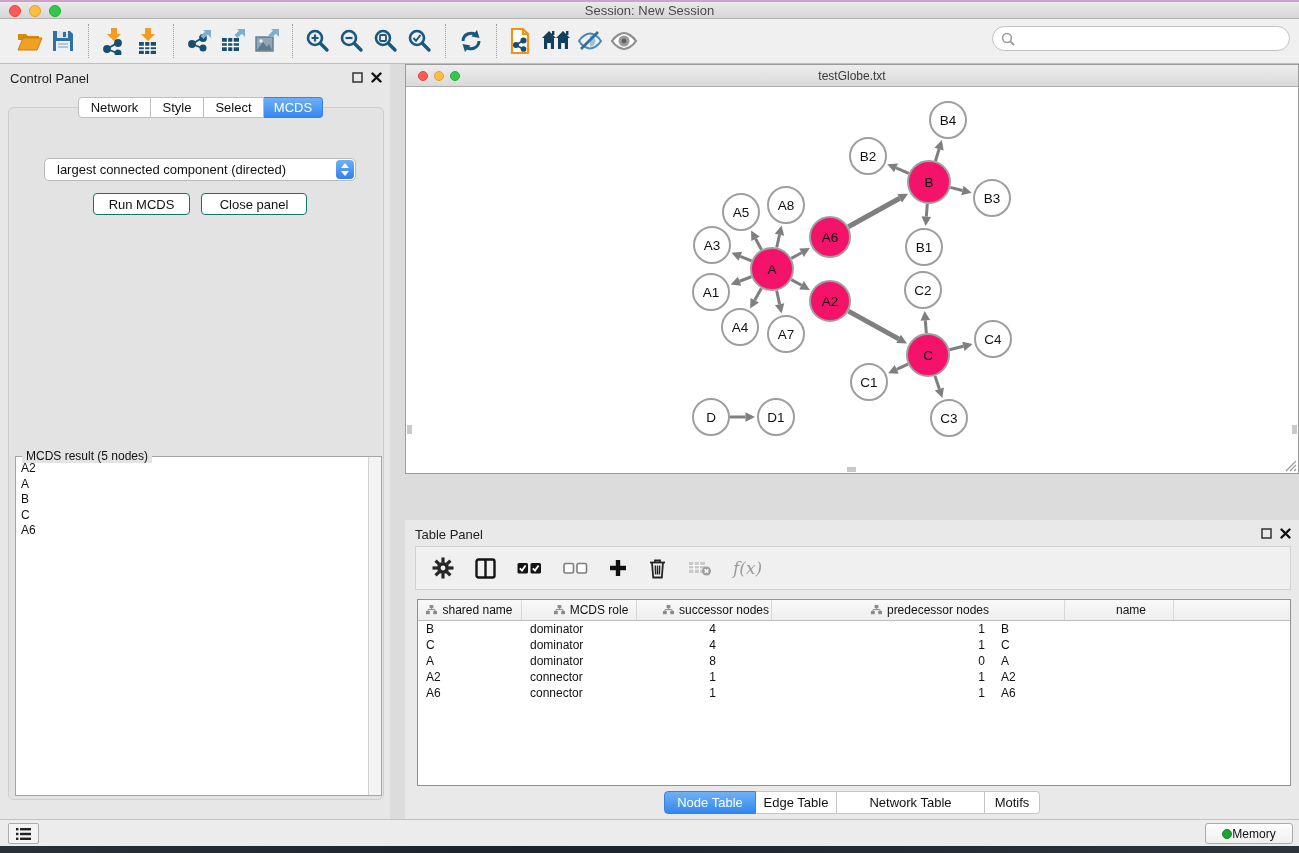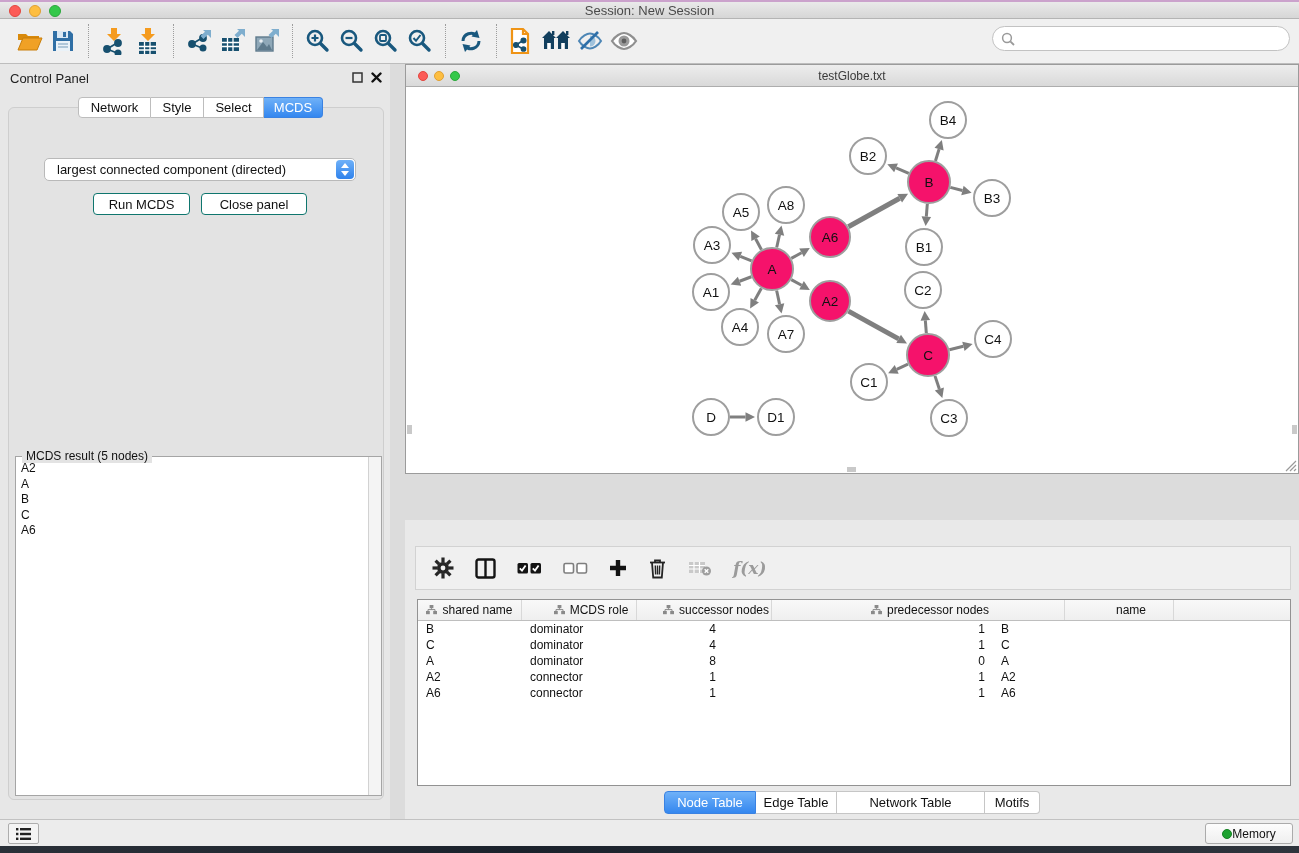--- a/index.html
+++ b/index.html
@@ -72,21 +72,21 @@
   .nt-yel { left:28px; background:#FDBE41; border:1px solid #E0A033; }
   .nt-grn { left:44px; background:#34C84A; border:1px solid #2BA83C; }
   .net-canvas { position:relative; flex:1; background:#fff; }
   .net-canvas svg.graph { position:absolute; left:0; top:0; }
   .grip { position:absolute; right:1px; bottom:1px; }
   .scrollmark { position:absolute; background:#C9C9C9; }
 
   
   .tpanel { position:absolute; left:405px; top:456px; width:894px; height:299px; background:#E9E9E9; }
   .tp-toolbar { position:absolute; left:10px; right:8px; top:26px; height:44px; background:#F0F0F0;
-    border:1px solid #D2D2D2; display:flex; align-items:center; gap:21px; padding-left:16px;font-weight:bold; }
+    border:1px solid #D2D2D2; display:flex; align-items:center; gap:21px; padding-left:16px; }
   .tp-toolbar .tbtn { width:auto; height:auto; }
   .fx { font-family:"DejaVu Serif", serif; font-style:italic; font-size:17px; color:#9b9b9b; }
   .tbl { position:absolute; left:12px; top:79px; width:874px; height:187px; background:#fff;
     border:1px solid #929292; overflow:hidden; }
   .thead { display:flex; height:21px; background:linear-gradient(#F9F9F9,#EFEFEF); border-bottom:1px solid #BEBEBE;gap:24px; }
   .th { display:flex; align-items:center; justify-content:center; gap:5px; font-size:12px; color:#111;
     border-right:1px solid #D8D8D8; height:100%; }
   .th-fill { flex:1; border-right:none; }
   .trow { display:flex; height:16px; align-items:center; }
   .td { font-size:12px; color:#111; height:100%; display:flex; align-items:center; padding:0 8px; }
@@ -408,20 +408,31 @@
       <div class="scrollmark" style="left:1px;top:338px;width:5px;height:9px"></div>
       <div class="scrollmark" style="left:441px;bottom:1px;width:9px;height:5px"></div>
       <div class="scrollmark" style="right:1px;top:338px;width:5px;height:9px"></div>
       <svg class="grip" width="13" height="13" viewBox="0 0 13 13">
           <path d="M12 2L2 12M12 6L6 12M12 10l-2 2" stroke="#9a9a9a" stroke-width="1.2"></path>
         </svg>
     </div>
   </div>
 
   <div class="tpanel">
+    <div class="panel-head">
+      <span class="ptitle">Table Panel</span>
+      <span class="phicons">
+        <svg width="11" height="11" viewBox="0 0 11 11">
+            <rect x="1" y="1" width="9" height="9" fill="none" stroke="#333" stroke-width="1.5"></rect>
+          </svg>
+        <svg width="11" height="11" viewBox="0 0 11 11">
+            <path d="M1.5 1.5l8 8M9.5 1.5l-8 8" stroke="#111" stroke-width="2.4" stroke-linecap="round"></path>
+          </svg>
+      </span>
+    </div>
     <div class="tp-toolbar">
       <span class="tbtn">
         <svg width="22" height="22" viewBox="0 0 22 22">
             <g fill="#262626">
               <circle cx="11" cy="11" r="6"></circle>
               <g>
                 <rect x="9.4" y="0.5" width="3.2" height="5"></rect>
                 <rect x="9.4" y="16.5" width="3.2" height="5"></rect>
                 <rect x="0.5" y="9.4" width="5" height="3.2"></rect>
                 <rect x="16.5" y="9.4" width="5" height="3.2"></rect>

